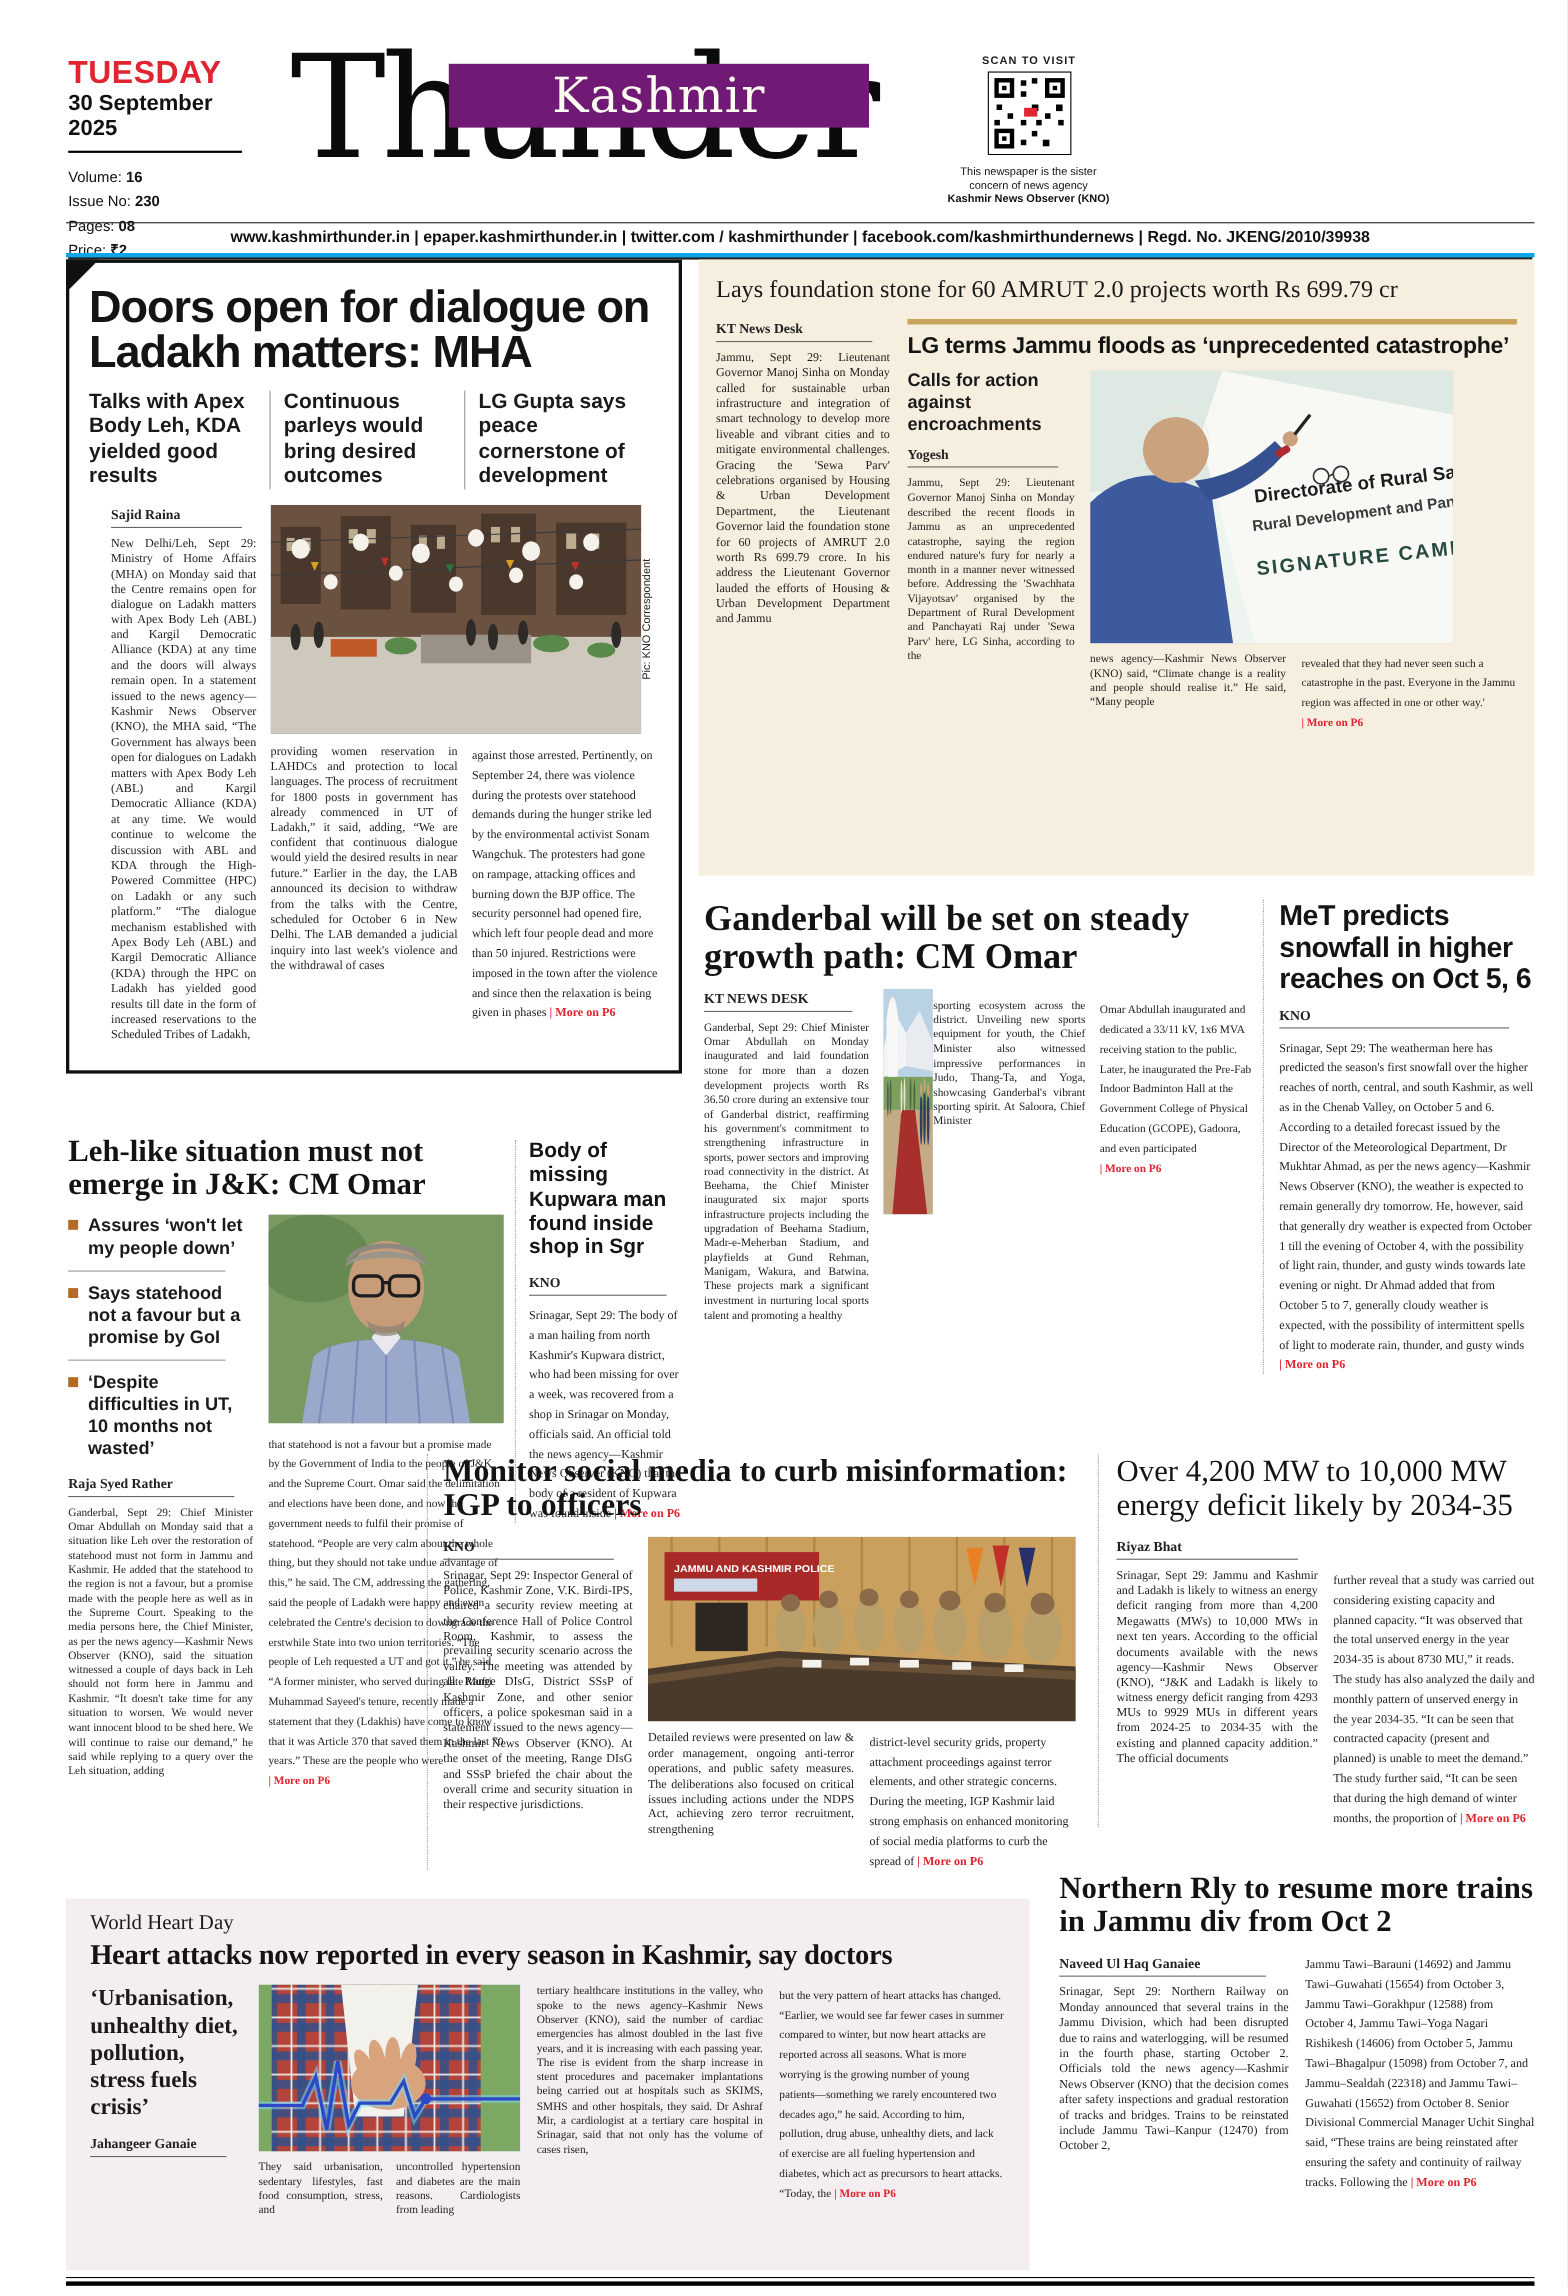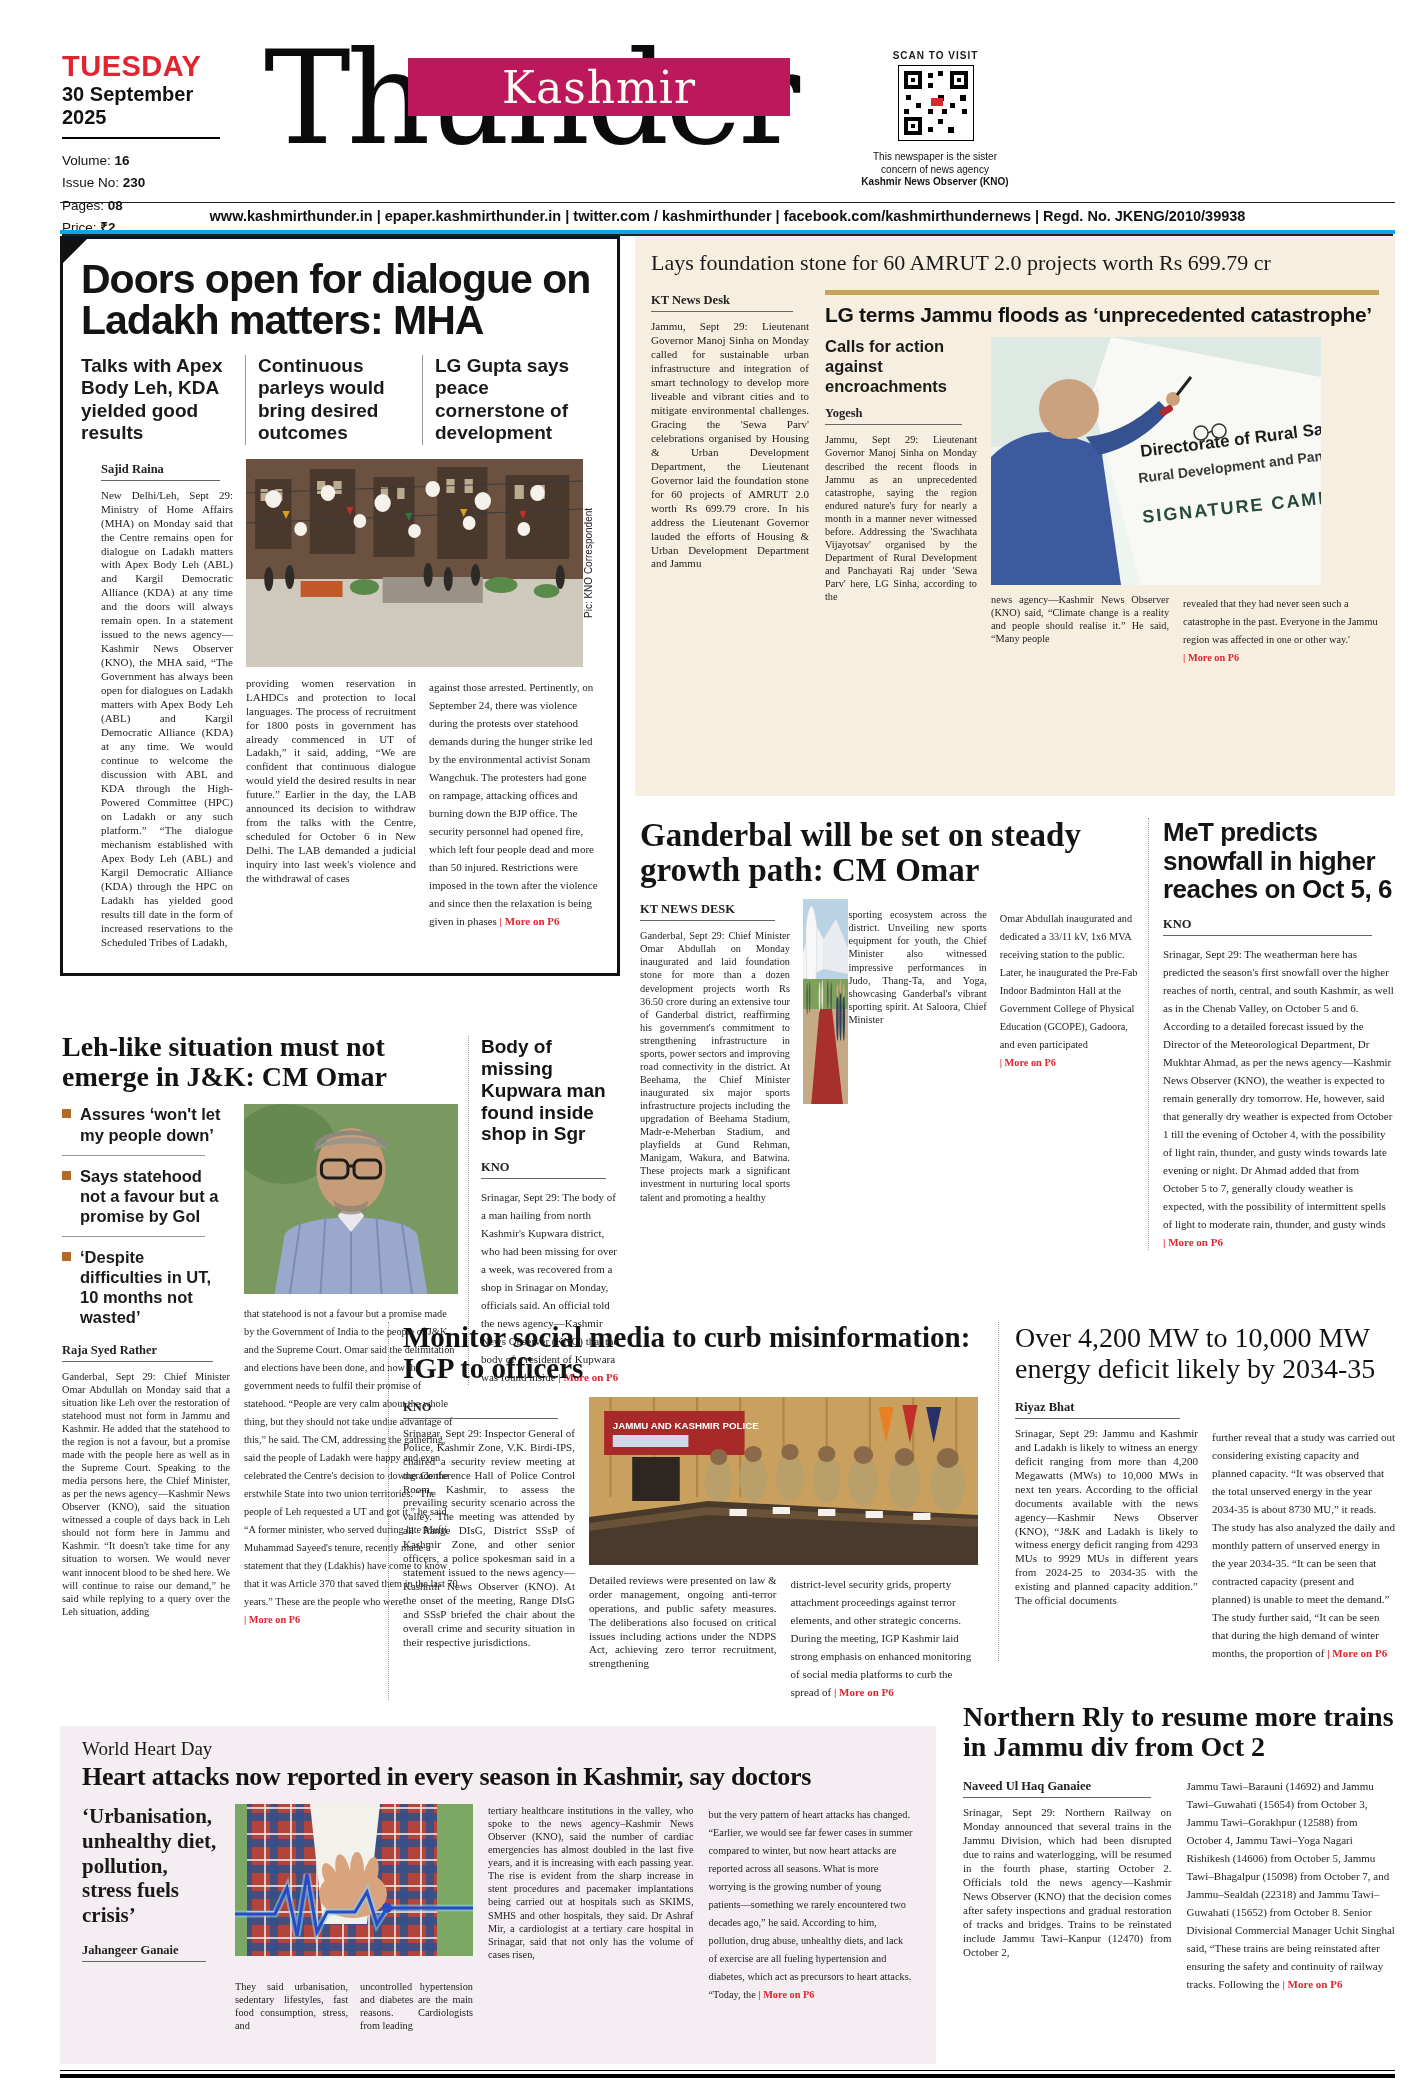--- a/index.html
+++ b/index.html
@@ -6,21 +6,21 @@
   .page{position:relative;width:1425px;height:2087px;background:#ffffff;margin:0 auto;
         font-family:"Liberation Serif",serif;color:#1b1b1b;overflow:hidden;}
   .abs{position:absolute;}
   
   .day{font-family:"Liberation Sans",sans-serif;font-weight:bold;font-size:29px;color:#e02430;letter-spacing:0.5px;}
   .date{font-family:"Liberation Sans",sans-serif;font-weight:bold;font-size:20px;color:#111;
         border-bottom:2.5px solid #000;padding-bottom:8px;width:158px;}
   .vol{font-family:"Liberation Sans",sans-serif;font-size:13.5px;color:#111;line-height:1.65;}
   .vol b{font-weight:bold;}
   .thunder{font-family:"DejaVu Serif",serif;font-size:130px;line-height:.9;letter-spacing:-4px;color:#0b0b0b;}
-  .kbadge{background:#be185d;color:#fffdf2;font-family:"DejaVu Serif",serif;font-size:44px;
+  .kbadge{background:#701a75;color:#fffdf2;font-family:"DejaVu Serif",serif;font-size:44px;
           display:flex;align-items:center;justify-content:center;letter-spacing:1px;}
   .scan{font-family:"Liberation Sans",sans-serif;font-weight:bold;font-size:10px;letter-spacing:1px;text-align:center;}
   .qrcap{font-family:"Liberation Sans",sans-serif;font-size:10px;text-align:center;line-height:1.25;color:#111;}
   .qrcap b{font-weight:bold;}
   .infobar{border-top:1.5px solid #222;border-bottom:4px solid #0ea5e9;box-shadow:0 4px 0 -2px #222;
            font-family:"Liberation Sans",sans-serif;font-weight:bold;font-size:14.5px;text-align:center;
            padding:5px 0 6px 0;color:#111;}
   
   .byline{display:inline-block;font-family:"Liberation Serif",serif;font-weight:bold;font-size:12.5px;color:#222;
           border-bottom:1.5px solid #666;padding-bottom:3px;margin-bottom:8px;min-width:90%;}
@@ -489,21 +489,21 @@
                 <ellipse cx="96" cy="74" rx="7" ry="16" transform="rotate(-24 96 74)"></ellipse>
                 <ellipse cx="108" cy="68" rx="7" ry="18" transform="rotate(-12 108 68)"></ellipse>
                 <ellipse cx="122" cy="66" rx="7" ry="18"></ellipse>
                 <ellipse cx="136" cy="70" rx="7" ry="17" transform="rotate(12 136 70)"></ellipse>
               </g>
             <polyline points="0,110 40,110 52,84 62,132 72,70 82,128 92,108 120,108 132,88 142,120 152,104 238,104" fill="none" stroke="#7fd8f2" stroke-width="7" opacity="0.55"></polyline>
             <polyline points="0,110 40,110 52,84 62,132 72,70 82,128 92,108 120,108 132,88 142,120 152,104 238,104" fill="none" stroke="#2a48c8" stroke-width="3"></polyline>
             <circle cx="152" cy="104" r="5" fill="#2a48c8"></circle>
           </svg>
         </div>
-        <div style="display:flex;gap:12px;margin-top:24px;">
+        <div style="display:flex;gap:12px;margin-top:8px;">
           <div class="btxt-s" style="flex:1;">They said urbanisation, sedentary lifestyles, fast food consumption, stress, and</div>
           <div class="btxt-s" style="flex:1;">uncontrolled hypertension and diabetes are the main reasons. Cardiologists from leading</div>
         </div>
       </div>
       <div class="btxt-s" style="flex:1;">tertiary healthcare institutions in the valley, who spoke to the news agency–Kashmir News Observer (KNO), said the number of cardiac emergencies has almost doubled in the last five years, and it is increasing with each passing year. The rise is evident from the sharp increase in stent procedures and pacemaker implantations being carried out at hospitals such as SKIMS, SMHS and other hospitals, they said. Dr Ashraf Mir, a cardiologist at a tertiary care hospital in Srinagar, said that not only has the volume of cases risen,</div>
       <div style="flex:1;">
         <span class="btxt-s">but the very pattern of heart attacks has changed. “Earlier, we would see far fewer cases in summer compared to winter, but now heart attacks are reported across all seasons. What is more worrying is the growing number of young patients—something we rarely encountered two decades ago,” he said. According to him, pollution, drug abuse, unhealthy diets, and lack of exercise are all fueling hypertension and diabetes, which act as precursors to heart attacks. “Today, the </span><span class="more btxt-s">| More on P6</span>
       </div>
     </div>
   </div>

